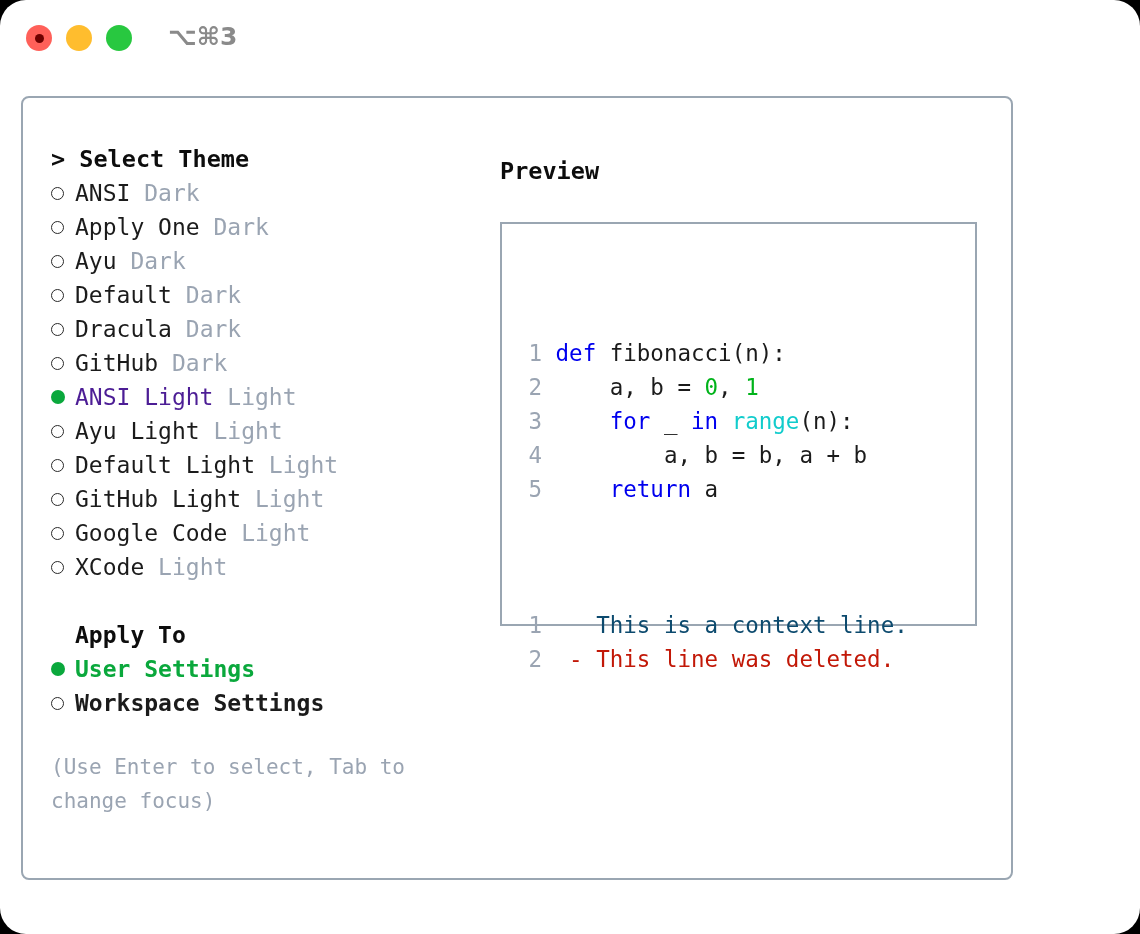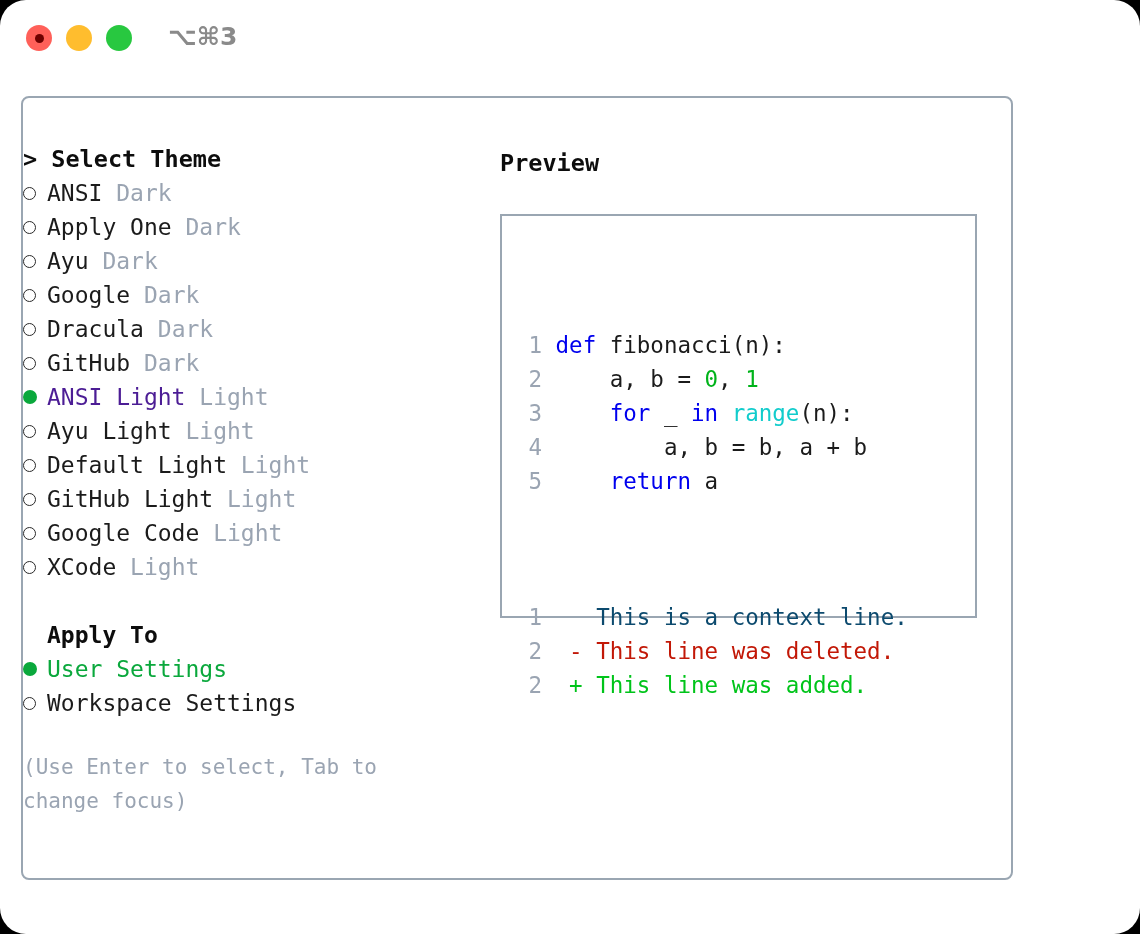--- a/index.html
+++ b/index.html
@@ -68,21 +68,21 @@
     height: 784px;
     border: 2px solid #9aa6b2;
     border-radius: 8px;
     box-sizing: border-box;
     background: #ffffff;
   }
 
   
   .left-col {
     position: absolute;
-    left: 0;
+    left: 28px;
     top: 44px;
     width: 470px;
   }
   .row {
     height: 34px;
     line-height: 34px;
     font-size: 23px;
     white-space: nowrap;
     color: #1b1b1b;
   }
@@ -116,35 +116,35 @@
   .theme-name { color: #1b1b1b; }
   .theme-name.sel { color: #4c1d95; }
   .variant { color: #9aa4b2; text-align: right; }
   .spacer-row { height: 34px; }
   .apply-head {
     font-weight: 700;
     color: #0d0d0d;
     font-size: 23px;
     padding-left: 24px;
   }
-  .apply-label { color: #1b1b1b; }
+  .apply-label { color: #1b1b1b; font-weight: bold; }
   .apply-label.sel { color: #0aa83c; }
   .hint {
     margin-top: 30px;
     font-size: 21px;
     line-height: 34px;
     color: #9aa4b2;
     width: 420px;
   }
 
   
   .right-col {
     position: absolute;
     left: 477px;
-    top: 48px;
+    top: 56px;
     width: 500px;
   }
   .preview-head {
     font-size: 23.5px;
     font-weight: 700;
     color: #0d0d0d;
     line-height: 34px;
   }
   .preview-box {
     margin-top: 34px;
@@ -194,21 +194,21 @@
   <div class="window">
 
     <div class="left-col">
 
       <div class="row heading">&gt; Select Theme</div>
 
       <div id="theme-list">
           <div class="row"><span class="marker"><span class="bullet-empty"></span></span><span class="theme-name">ANSI</span><span class="variant"> Dark</span></div>
           <div class="row"><span class="marker"><span class="bullet-empty"></span></span><span class="theme-name">Apply One</span><span class="variant"> Dark</span></div>
           <div class="row"><span class="marker"><span class="bullet-empty"></span></span><span class="theme-name">Ayu</span><span class="variant"> Dark</span></div>
-          <div class="row"><span class="marker"><span class="bullet-empty"></span></span><span class="theme-name">Google</span><span class="variant"> Dark</span></div>
+          <div class="row"><span class="marker"><span class="bullet-empty"></span></span><span class="theme-name">Default</span><span class="variant"> Dark</span></div>
           <div class="row"><span class="marker"><span class="bullet-empty"></span></span><span class="theme-name">Dracula</span><span class="variant"> Dark</span></div>
           <div class="row"><span class="marker"><span class="bullet-empty"></span></span><span class="theme-name">GitHub</span><span class="variant"> Dark</span></div>
           <div class="row"><span class="marker"><span class="bullet-filled"></span></span><span class="theme-name sel">ANSI Light</span><span class="variant"> Light</span></div>
           <div class="row"><span class="marker"><span class="bullet-empty"></span></span><span class="theme-name">Ayu Light</span><span class="variant"> Light</span></div>
           <div class="row"><span class="marker"><span class="bullet-empty"></span></span><span class="theme-name">Default Light</span><span class="variant"> Light</span></div>
           <div class="row"><span class="marker"><span class="bullet-empty"></span></span><span class="theme-name">GitHub Light</span><span class="variant"> Light</span></div>
           <div class="row"><span class="marker"><span class="bullet-empty"></span></span><span class="theme-name">Google Code</span><span class="variant"> Light</span></div>
           <div class="row"><span class="marker"><span class="bullet-empty"></span></span><span class="theme-name">XCode</span><span class="variant"> Light</span></div>
         </div>
 
@@ -223,19 +223,19 @@
 
       <div class="hint">(Use Enter to select, Tab to change focus)</div>
     </div>
 
     <div class="right-col">
       <div class="preview-head">Preview</div>
 
       <div class="preview-box">
         <div class="code">
           <div id="code-lines"><div><span class="ln">1</span> <span class="kw">def</span><span class="plain"> fibonacci(n):</span></div><div><span class="ln">2</span> <span class="plain">    a, b = </span><span class="num">0</span><span class="plain">, </span><span class="num">1</span></div><div><span class="ln">3</span> <span class="plain">    </span><span class="kw">for</span><span class="plain"> _ </span><span class="kw">in</span><span class="plain"> </span><span class="fn">range</span><span class="plain">(n):</span></div><div><span class="ln">4</span> <span class="plain">        a, b = b, a + b</span></div><div><span class="ln">5</span> <span class="plain">    </span><span class="kw">return</span><span class="plain"> a</span></div></div>
-          <div class="diff-block" id="diff-lines"><div><span class="ln">1</span><span class="ctx">    </span><span class="ctx">This is a context line.</span></div><div><span class="ln">2</span><span class="del">  - </span><span class="del">This line was deleted.</span></div><div><span class="ln">2</span><span class="add">  + </span><span class="add">This line was added.</span></div></div>
+          <div class="diff-block" id="diff-lines"><div><span class="ln">1</span><span class="ctx">    </span><span class="ctx">This is a context line.</span></div><div><span class="ln">2</span><span class="del">  - </span><span class="del">This line was deleted.</span></div></div>
         </div>
       </div>
     </div>
 
   </div>
 </div>
 
 </body></html>

